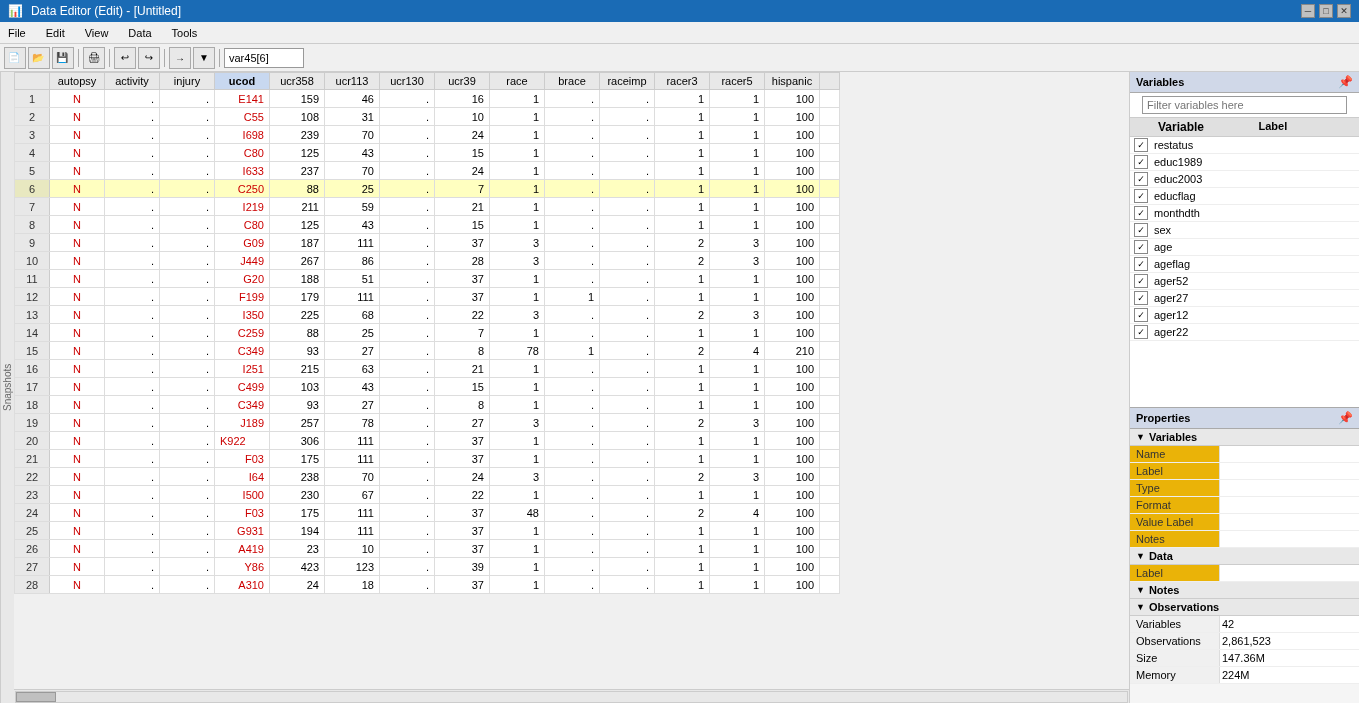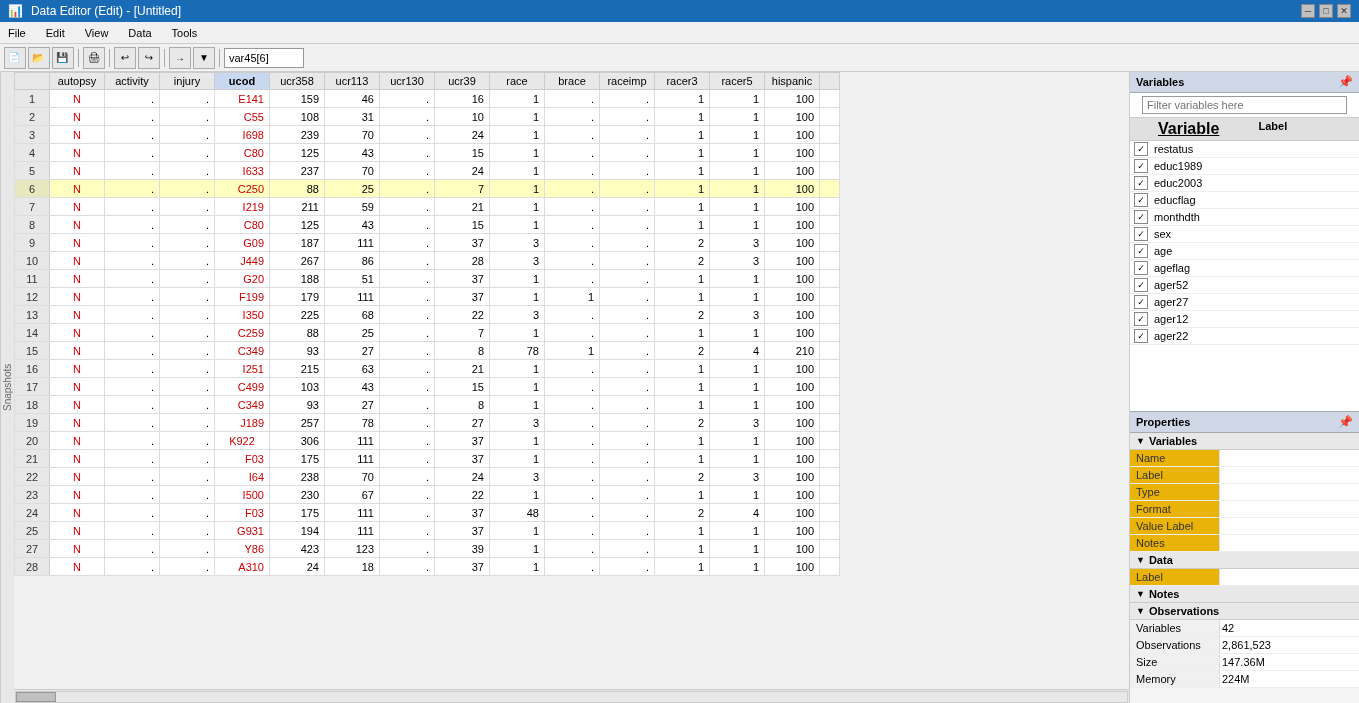--- a/index.html
+++ b/index.html
@@ -210,21 +210,21 @@
     }
 
     .variables-header {
       display: flex;
       background: #e0e0e0;
       border-bottom: 1px solid #ccc;
       padding: 2px 4px;
     }
 
     .var-col-check { width: 20px; }
-    .var-col-name { flex: 1; font-weight: bold; font-size: 16px; padding: 0 4px; text-decoration: underline; }
+    .var-col-name { flex: 1; font-weight: bold; font-size: 12px; padding: 0 4px; }
     .var-col-label { flex: 1; font-weight: bold; font-size: 11px; }
 
     .variables-list {
       overflow-y: auto;
       flex: 1;
       max-height: 270px;
       background: white;
     }
 
     .var-item {
@@ -771,21 +771,21 @@
               <td>2</td>
               <td>3</td>
               <td>100</td>
               <td></td>
             </tr>
             <tr>
               <td class="row-num">20</td>
               <td class="red-val" style="text-align: center;">N</td>
               <td>.</td>
               <td>.</td>
-              <td class="code-val" style="text-align: center;">K922</td>
+              <td class="code-val" style="text-align: left;">K922</td>
               <td>306</td>
               <td>111</td>
               <td>.</td>
               <td>37</td>
               <td>1</td>
               <td>.</td>
               <td>.</td>
               <td>1</td>
               <td>1</td>
               <td>100</td>
@@ -864,20 +864,38 @@
               <td></td>
             </tr>
             <tr>
               <td class="row-num">25</td>
               <td class="red-val" style="text-align: center;">N</td>
               <td>.</td>
               <td>.</td>
               <td class="code-val" style="text-align: right; margin-top: 39px;">G931</td>
               <td>194</td>
               <td>111</td>
+              <td>.</td>
+              <td>37</td>
+              <td>1</td>
+              <td>.</td>
+              <td>.</td>
+              <td>1</td>
+              <td>1</td>
+              <td>100</td>
+              <td></td>
+            </tr>
+            <tr>
+              <td class="row-num">26</td>
+              <td class="red-val" style="text-align: center;">N</td>
+              <td>.</td>
+              <td>.</td>
+              <td class="code-val" style="text-align: right;">A419</td>
+              <td>23</td>
+              <td>10</td>
               <td>.</td>
               <td>37</td>
               <td>1</td>
               <td>.</td>
               <td>.</td>
               <td>1</td>
               <td>1</td>
               <td>100</td>
               <td></td>
             </tr>

